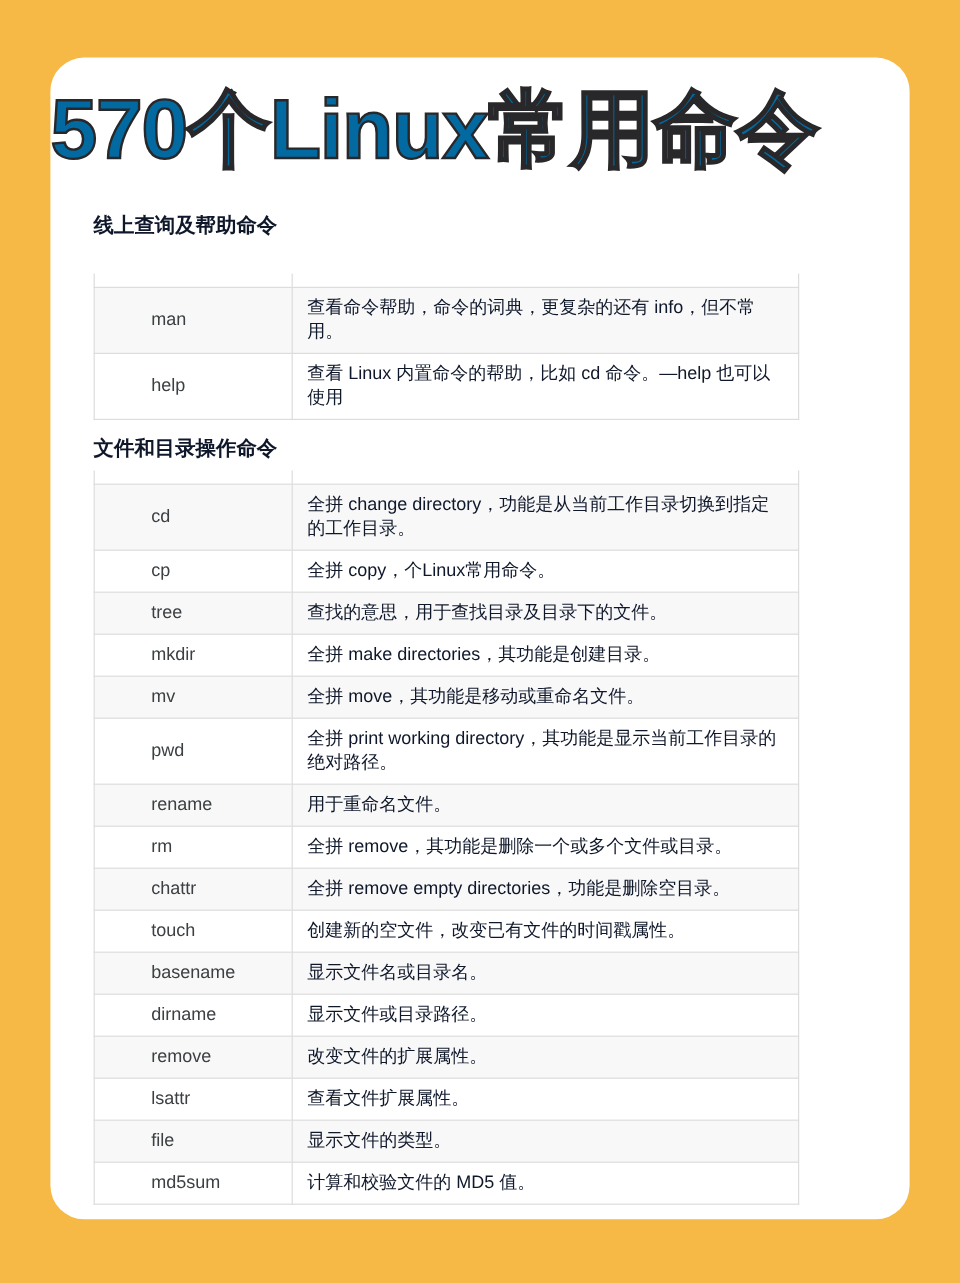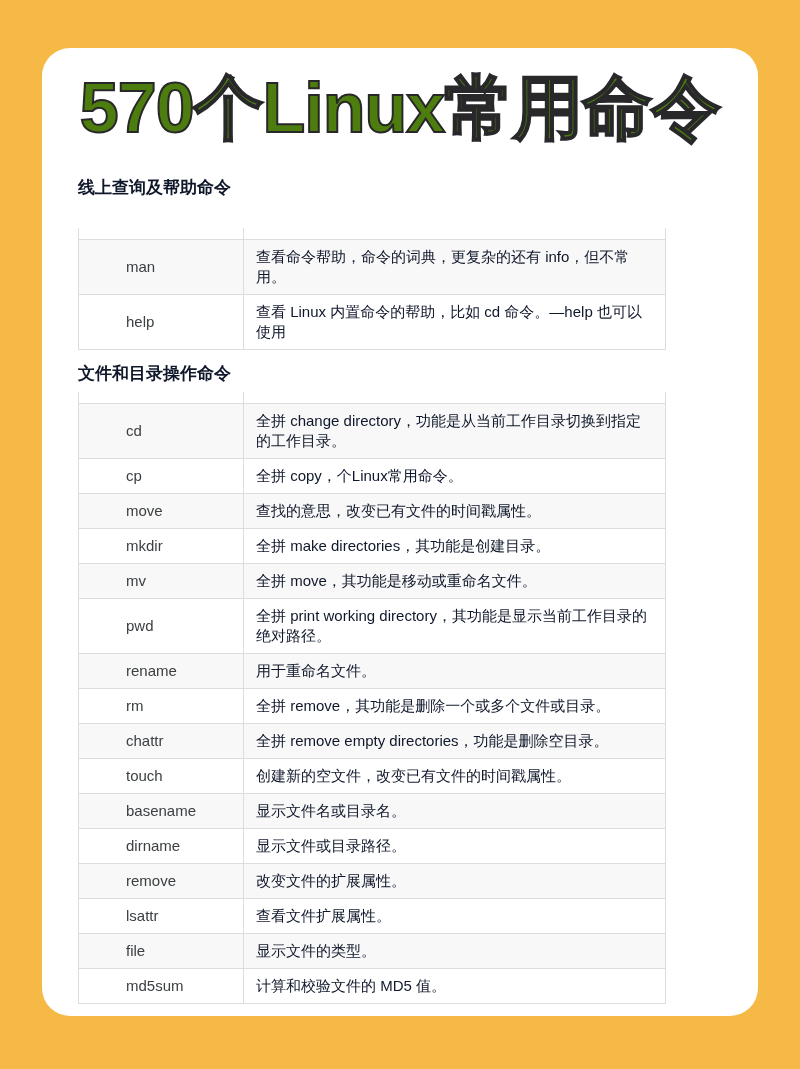--- a/index.html
+++ b/index.html
@@ -13,25 +13,24 @@
   .card{
     position:absolute;
     left:42px;top:48px;
     width:716px;height:968px;
     background:#FFFFFF;
     border-radius:28px;
     overflow:hidden;
   }
   .title{
     margin:20px 0 0 0;
-    text-align:center;
     font-size:70px;
     line-height:80px;
     font-weight:900;
-    color:#4d7c0f;
+    color:#0369a1;
     letter-spacing:-1px;
     -webkit-text-stroke:2px #28282A;
     white-space:nowrap;
   }
   .content{
     margin-left:36px;
     width:588px;
   }
   .section-heading{
     font-size:17px;
@@ -114,22 +113,22 @@
         </tr>
       <tr>
             <td class="cmd">cd</td>
             <td class="desc">全拼 change directory，功能是从当前工作目录切换到指定的工作目录。</td>
           </tr>
           <tr>
             <td class="cmd">cp</td>
             <td class="desc">全拼 copy，个Linux常用命令。</td>
           </tr>
           <tr>
-            <td class="cmd">move</td>
-            <td class="desc">查找的意思，改变已有文件的时间戳属性。</td>
+            <td class="cmd">tree</td>
+            <td class="desc">查找的意思，用于查找目录及目录下的文件。</td>
           </tr>
           <tr>
             <td class="cmd">mkdir</td>
             <td class="desc">全拼 make directories，其功能是创建目录。</td>
           </tr>
           <tr>
             <td class="cmd">mv</td>
             <td class="desc">全拼 move，其功能是移动或重命名文件。</td>
           </tr>
           <tr>

